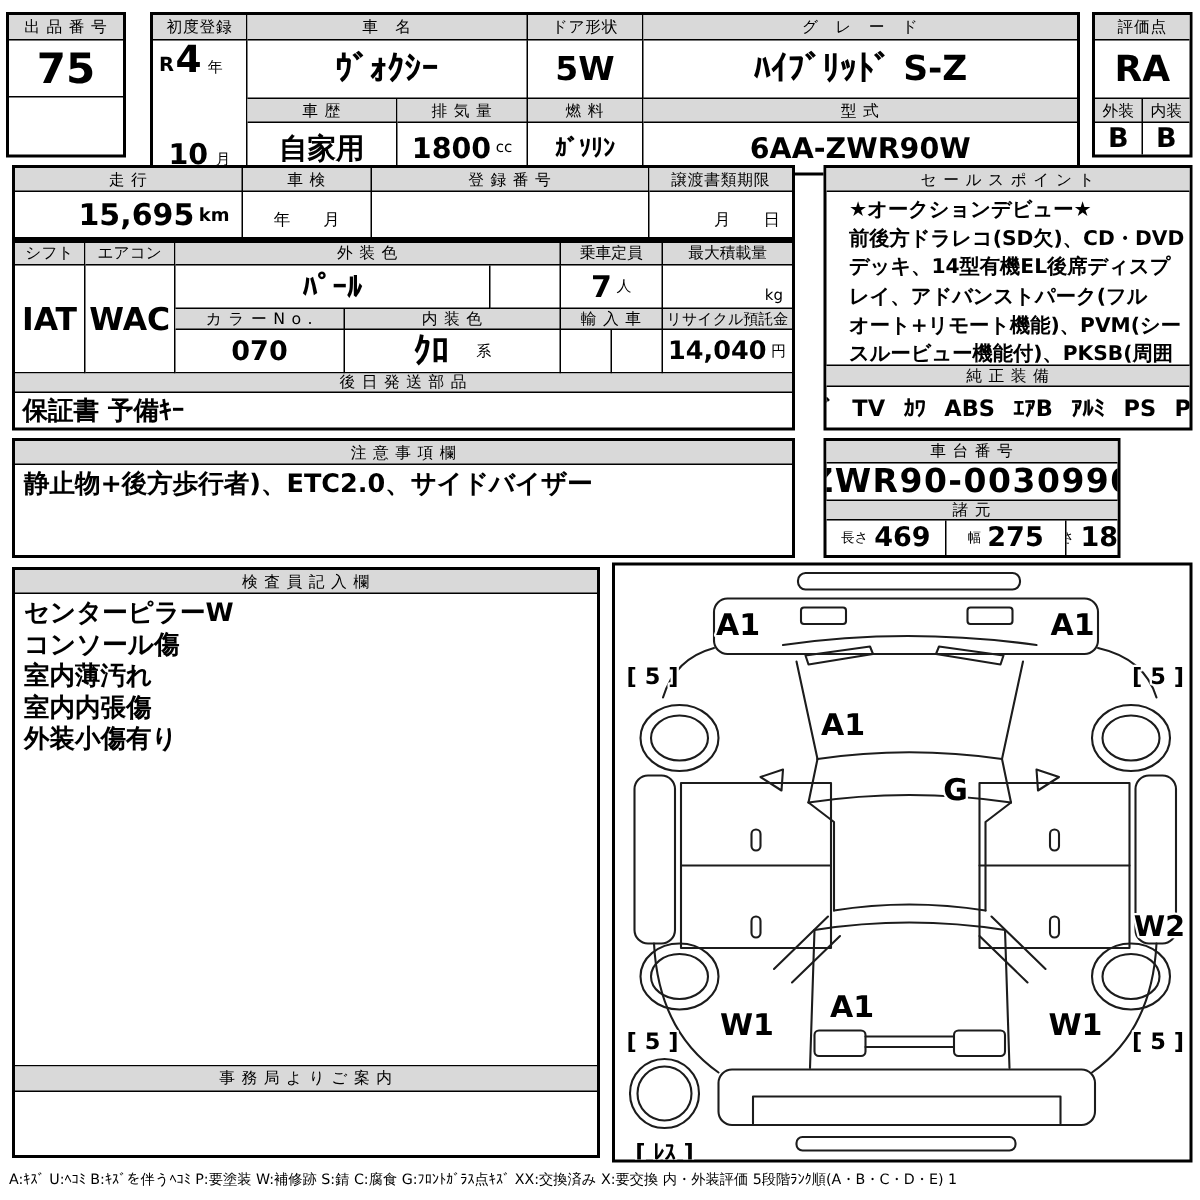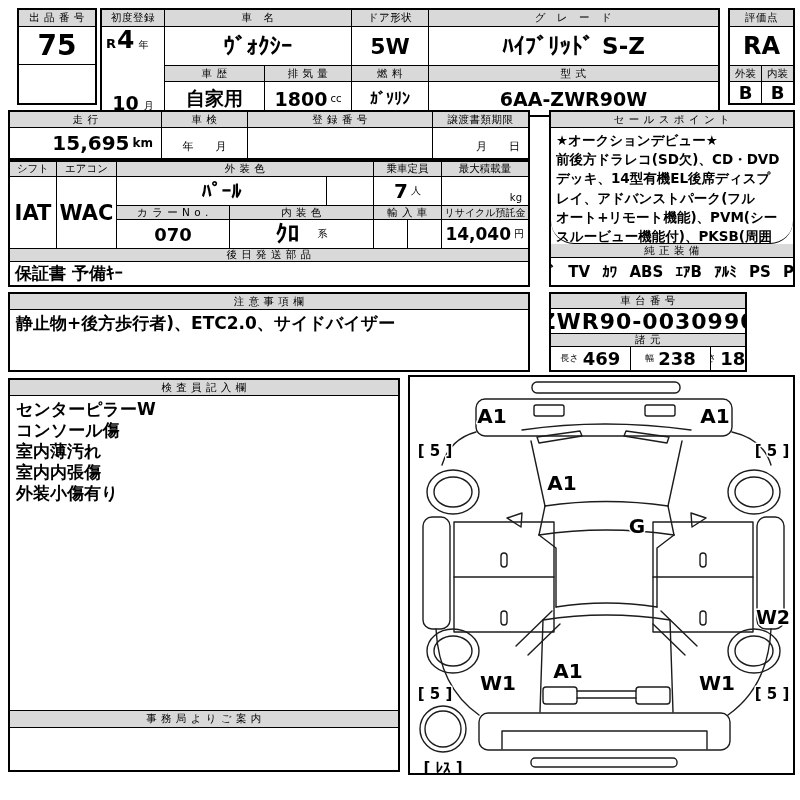--- a/index.html
+++ b/index.html
@@ -17,39 +17,39 @@
     background:var(--hdr-bg); font-size:10.5px; letter-spacing:.5px;
     display:flex; align-items:center; justify-content:center;
     overflow:hidden; white-space:nowrap;
   }
   .val { font-weight:bold; display:flex; align-items:center; justify-content:center; font-size:20px; overflow:hidden; white-space:nowrap; }
   .br { border-right:1px solid var(--line); }
   .bb { border-bottom:1px solid var(--line); }
   .unit { font-size:10px; font-weight:normal; margin-left:3px; }
   .small-pre { font-size:11px; white-space:pre; font-weight:normal; }
   .textblock { font-weight:bold; white-space:pre-line; padding:3px 6px; font-size:17px; line-height:21px; }
-  .sales-text { font-weight:bold; white-space:pre-line; padding:3px 3px 0 5px; font-size:13.5px; line-height:19.2px; letter-spacing:0;border-radius:23px; }
+  .sales-text { font-weight:bold; white-space:pre-line; padding:3px 3px 0 15px; font-size:13.5px; line-height:19.2px; letter-spacing:0; }
   .equip { font-weight:bold; font-size:15px; word-spacing:7px; }
   .footer-legend {
     position:absolute; left:6px; top:780px; width:792px;
     font-size:9.5px; white-space:nowrap; letter-spacing:0;
   }
   svg.diagram { position:absolute; inset:0; width:100%; height:100%; }
   svg.diagram * { fill:none; stroke:#1c1c1c; stroke-width:1.4; stroke-linejoin:round; stroke-linecap:round; }
   svg.diagram text.dmg-label {
     fill:#000; stroke:#fff; stroke-width:3px; paint-order:stroke;
     font-weight:bold; font-family:"DejaVu Sans","Liberation Sans",sans-serif;
   }
 </style>
 </head>
 <body>
 
 <div class="sheet">
 
-  <div class="box" style="left:17px;top:8px;width:80px;height:97px">
+  <div class="box" style="left:4px;top:8px;width:80px;height:97px">
     <div class="grid" style="grid-template-rows:17px 38px 1fr">
       <div class="hdr bb">出 品 番 号</div>
       <div class="val bb" style="font-size:28px">75</div>
       <div></div>
     </div>
   </div>
 
   <div class="box" style="left:100px;top:8px;width:620px;height:109px">
     <div class="grid" style="grid-template-columns:63px 100px 87px 77px 1fr;grid-template-rows:17px 39px 16px 1fr">
       <div class="hdr br bb" style="grid-column:1;grid-row:1">初度登録</div>
@@ -182,21 +182,21 @@
       <div class="hdr bb">車 台 番 号</div>
       <div class="val bb" style="font-size:22px;letter-spacing:1px">ZWR90-0030990</div>
       <div class="hdr bb">諸 元</div>
       <div class="grid" style="grid-template-columns:80px 80px 1fr">
         <div class="val br" style="gap:4px">
           <span style="font-size:9px;font-weight:normal">長さ</span>
           <span style="font-size:18px">469</span>
         </div>
         <div class="val br" style="gap:4px">
           <span style="font-size:9px;font-weight:normal">幅</span>
-          <span style="font-size:18px">238</span>
+          <span style="font-size:18px">275</span>
         </div>
         <div class="val" style="gap:4px">
           <span style="font-size:9px;font-weight:normal">高さ</span>
           <span style="font-size:18px">189</span>
         </div>
       </div>
     </div>
   </div>
 
   <div class="box" style="left:8px;top:378px;width:392px;height:394px">
@@ -297,13 +297,14 @@
         <text x="363" y="247" font-size="19" text-anchor="middle" class="dmg-label">W2</text>
         <text x="88" y="313" font-size="20" text-anchor="middle" class="dmg-label">W1</text>
         <text x="158" y="301" font-size="20" text-anchor="middle" class="dmg-label">A1</text>
         <text x="307" y="313" font-size="20" text-anchor="middle" class="dmg-label">W1</text>
         <text x="25" y="322" font-size="15" text-anchor="middle" class="dmg-label">[ 5 ]</text>
         <text x="362" y="322" font-size="15" text-anchor="middle" class="dmg-label">[ 5 ]</text>
         <text x="33" y="396" font-size="15" text-anchor="middle" class="dmg-label">[ ﾚｽ ]</text>
       </svg>
   </div>
 
+  <div class="footer-legend">A:ｷｽﾞ  U:ﾍｺﾐ  B:ｷｽﾞを伴うﾍｺﾐ  P:要塗装  W:補修跡  S:錆  C:腐食  G:ﾌﾛﾝﾄｶﾞﾗｽ点ｷｽﾞ  XX:交換済み  X:要交換   内・外装評価   5段階ﾗﾝｸ順(A・B・C・D・E)  1</div>
 </div>
 
 </body></html>

